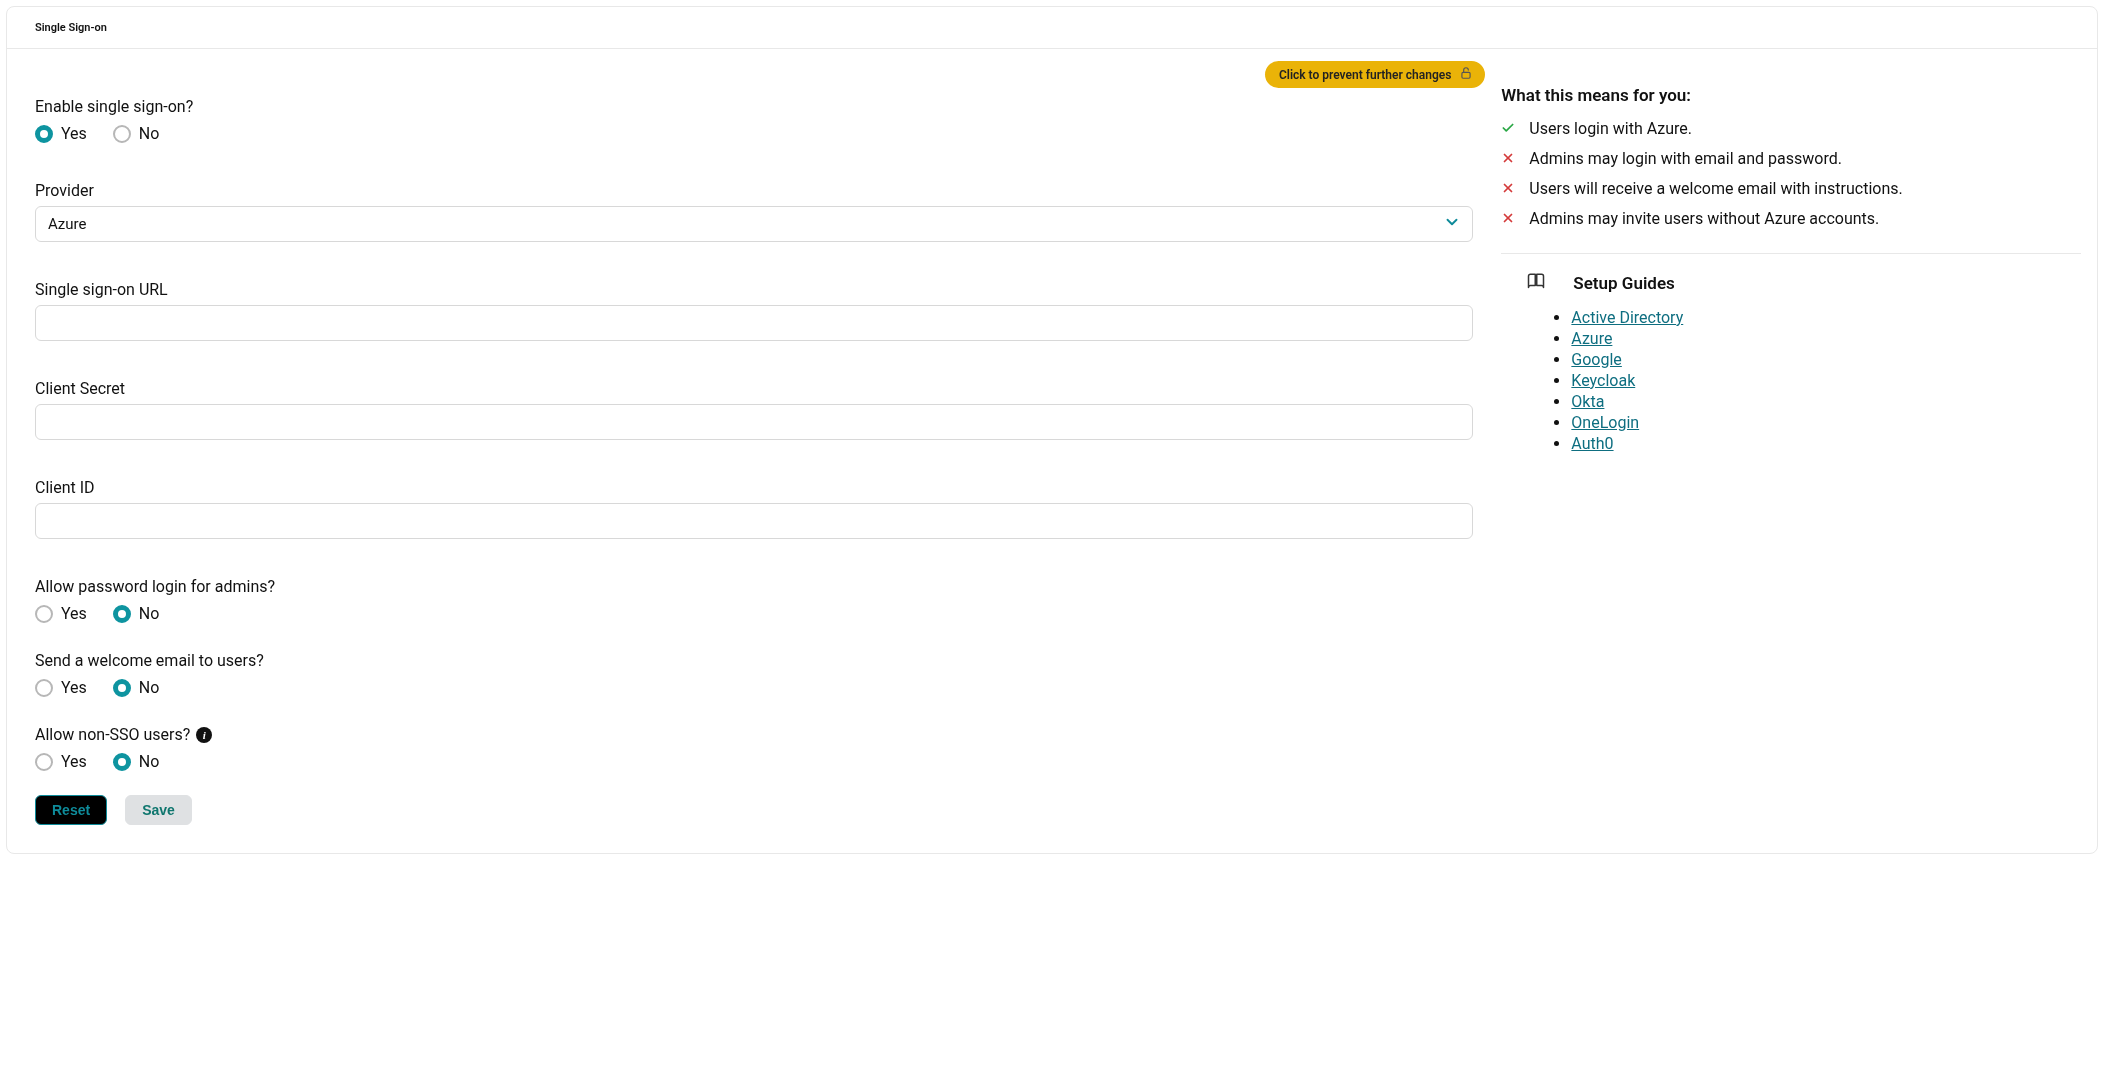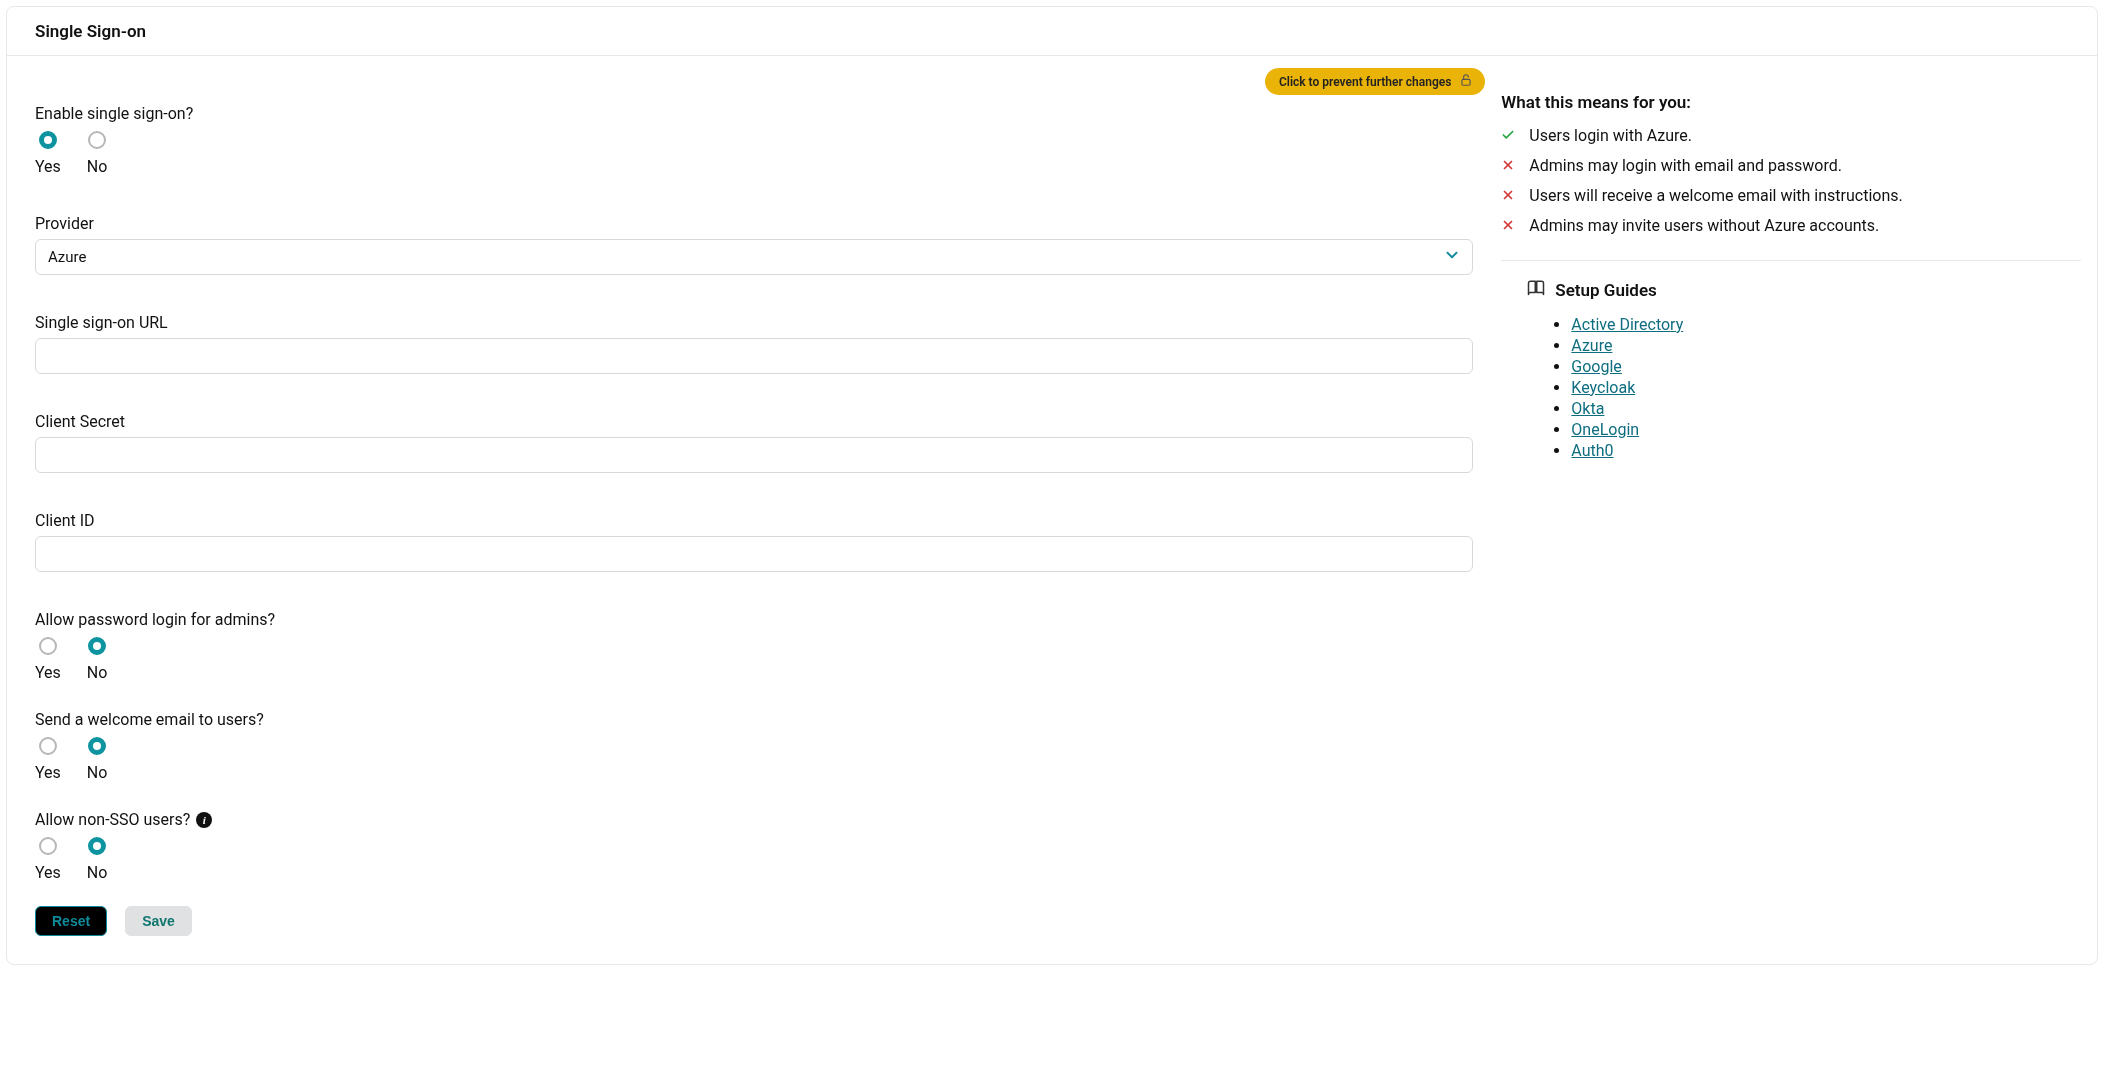--- a/index.html
+++ b/index.html
@@ -12,21 +12,21 @@
     }
     .panel {
       border: 1px solid #e8e8e8;
       border-radius: 8px;
       overflow: hidden;
     }
     .panel-header {
       padding: 14px 28px;
       border-bottom: 1px solid #e8e8e8;
       font-weight: 600;
-      font-size: 17px;
+      font-size: 11px;
     }
     .panel-body {
       display: flex;
       position: relative;
     }
     .form-col {
       flex: 0 0 71.5%;
       padding: 10px 28px 28px 28px;
       position: relative;
     }
@@ -61,21 +61,20 @@
       gap: 26px;
       align-items: center;
       margin-top: 8px;
     }
     .radio-item {
       display: inline-flex;
       align-items: center;
       gap: 8px;
       cursor: pointer;
       font-size: 16px;
-      flex-direction: column;
     }
     .radio-circle {
       width: 18px; height: 18px;
       border-radius: 50%;
       border: 2px solid #b7b7b7;
       display:inline-flex;
       align-items:center;
       justify-content:center;
     }
     .radio-circle.selected {
@@ -166,21 +165,21 @@
     .icon-cross { color:#d43a3a; flex:0 0 14px; margin-top:4px; }
     .icon-check svg, .icon-cross svg { width:14px; height:14px; display:block; }
     .divider {
       border:none;
       border-top:1px solid #e8e8e8;
       margin: 22px 0 18px 0;
     }
     .guides-header {
       display:flex;
       align-items:center;
-      gap:10px;
+      gap:28px;
       font-weight:600;
       font-size:17px;
       margin-left: 26px;
       margin-bottom: 14px;
     }
     .guides-header svg { width:18px; height:18px; }
     .guides-list {
       margin-left: 70px;
       font-size:16px;
     }

